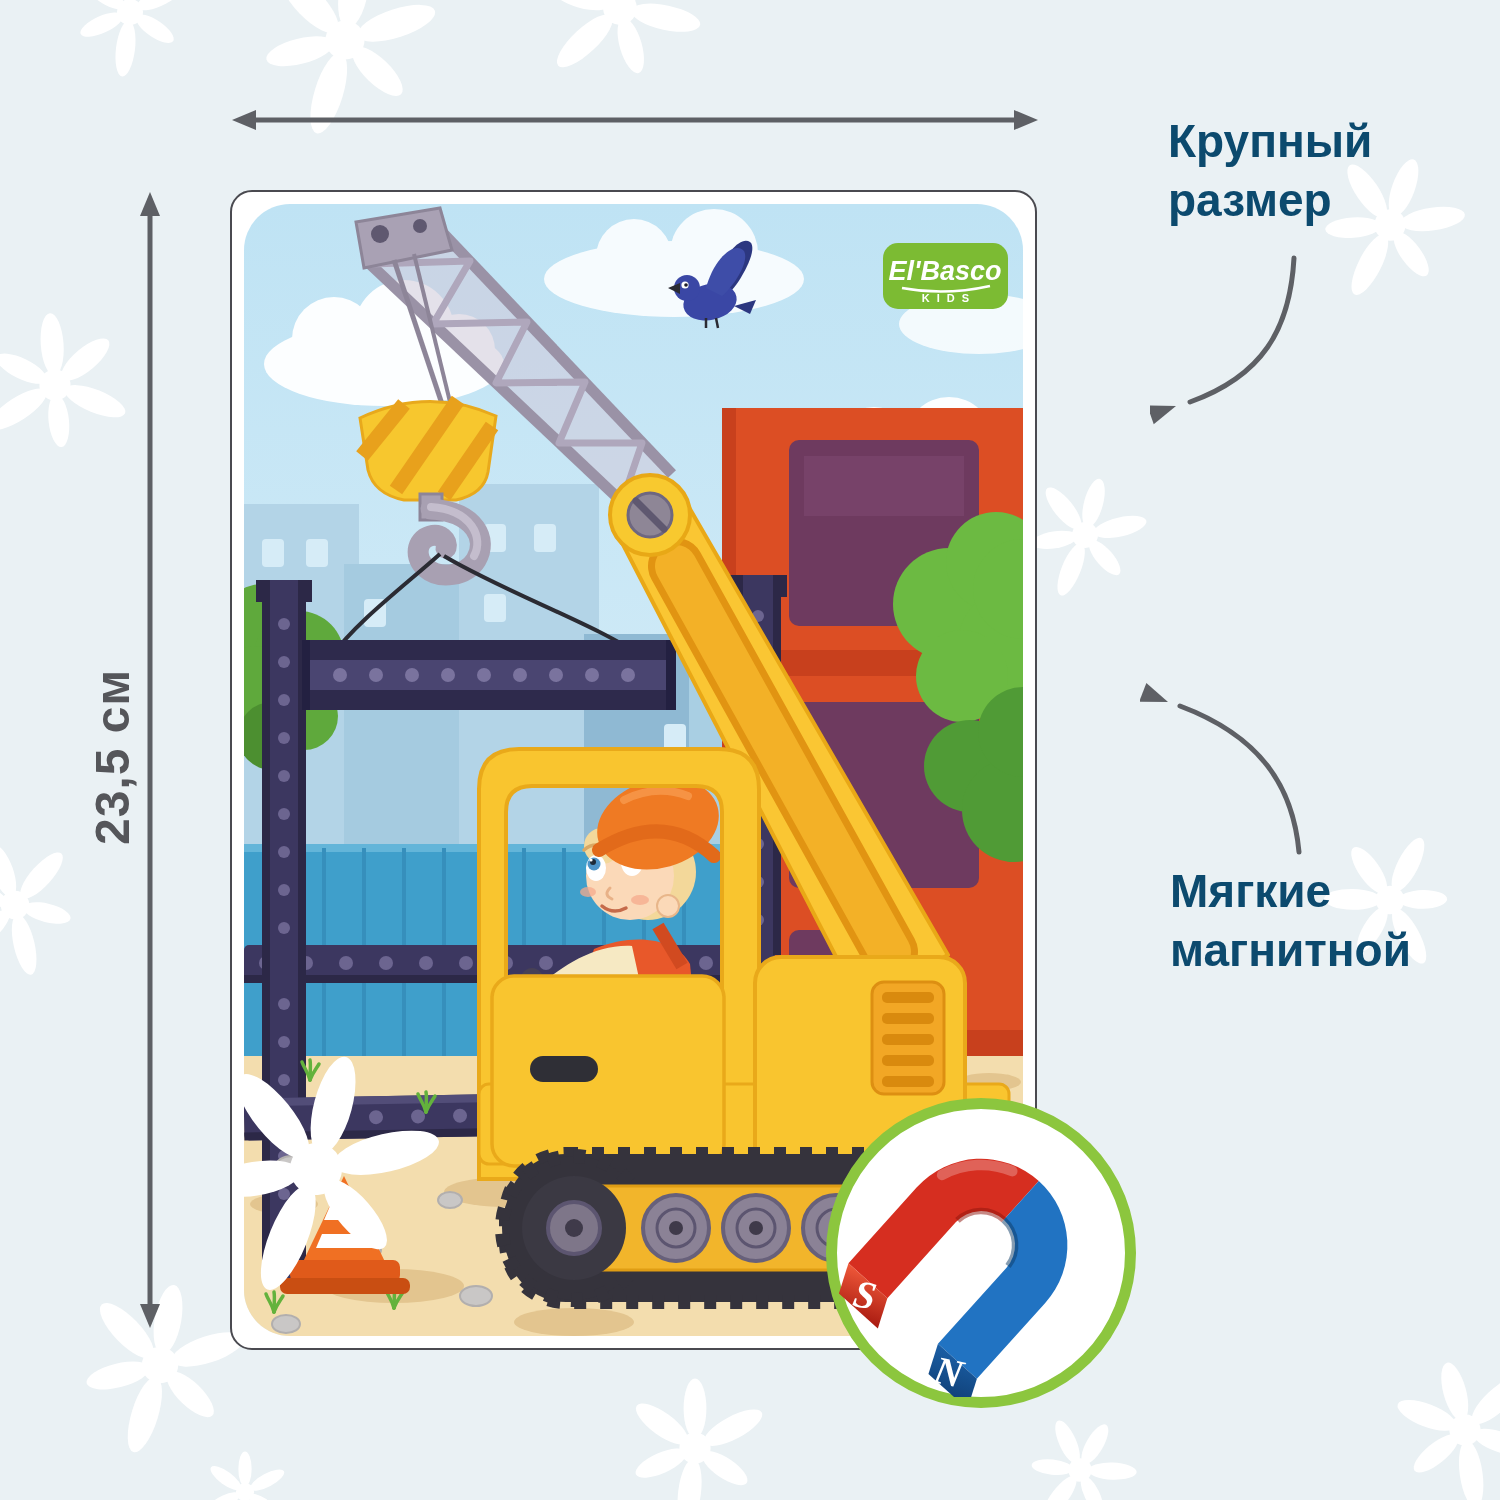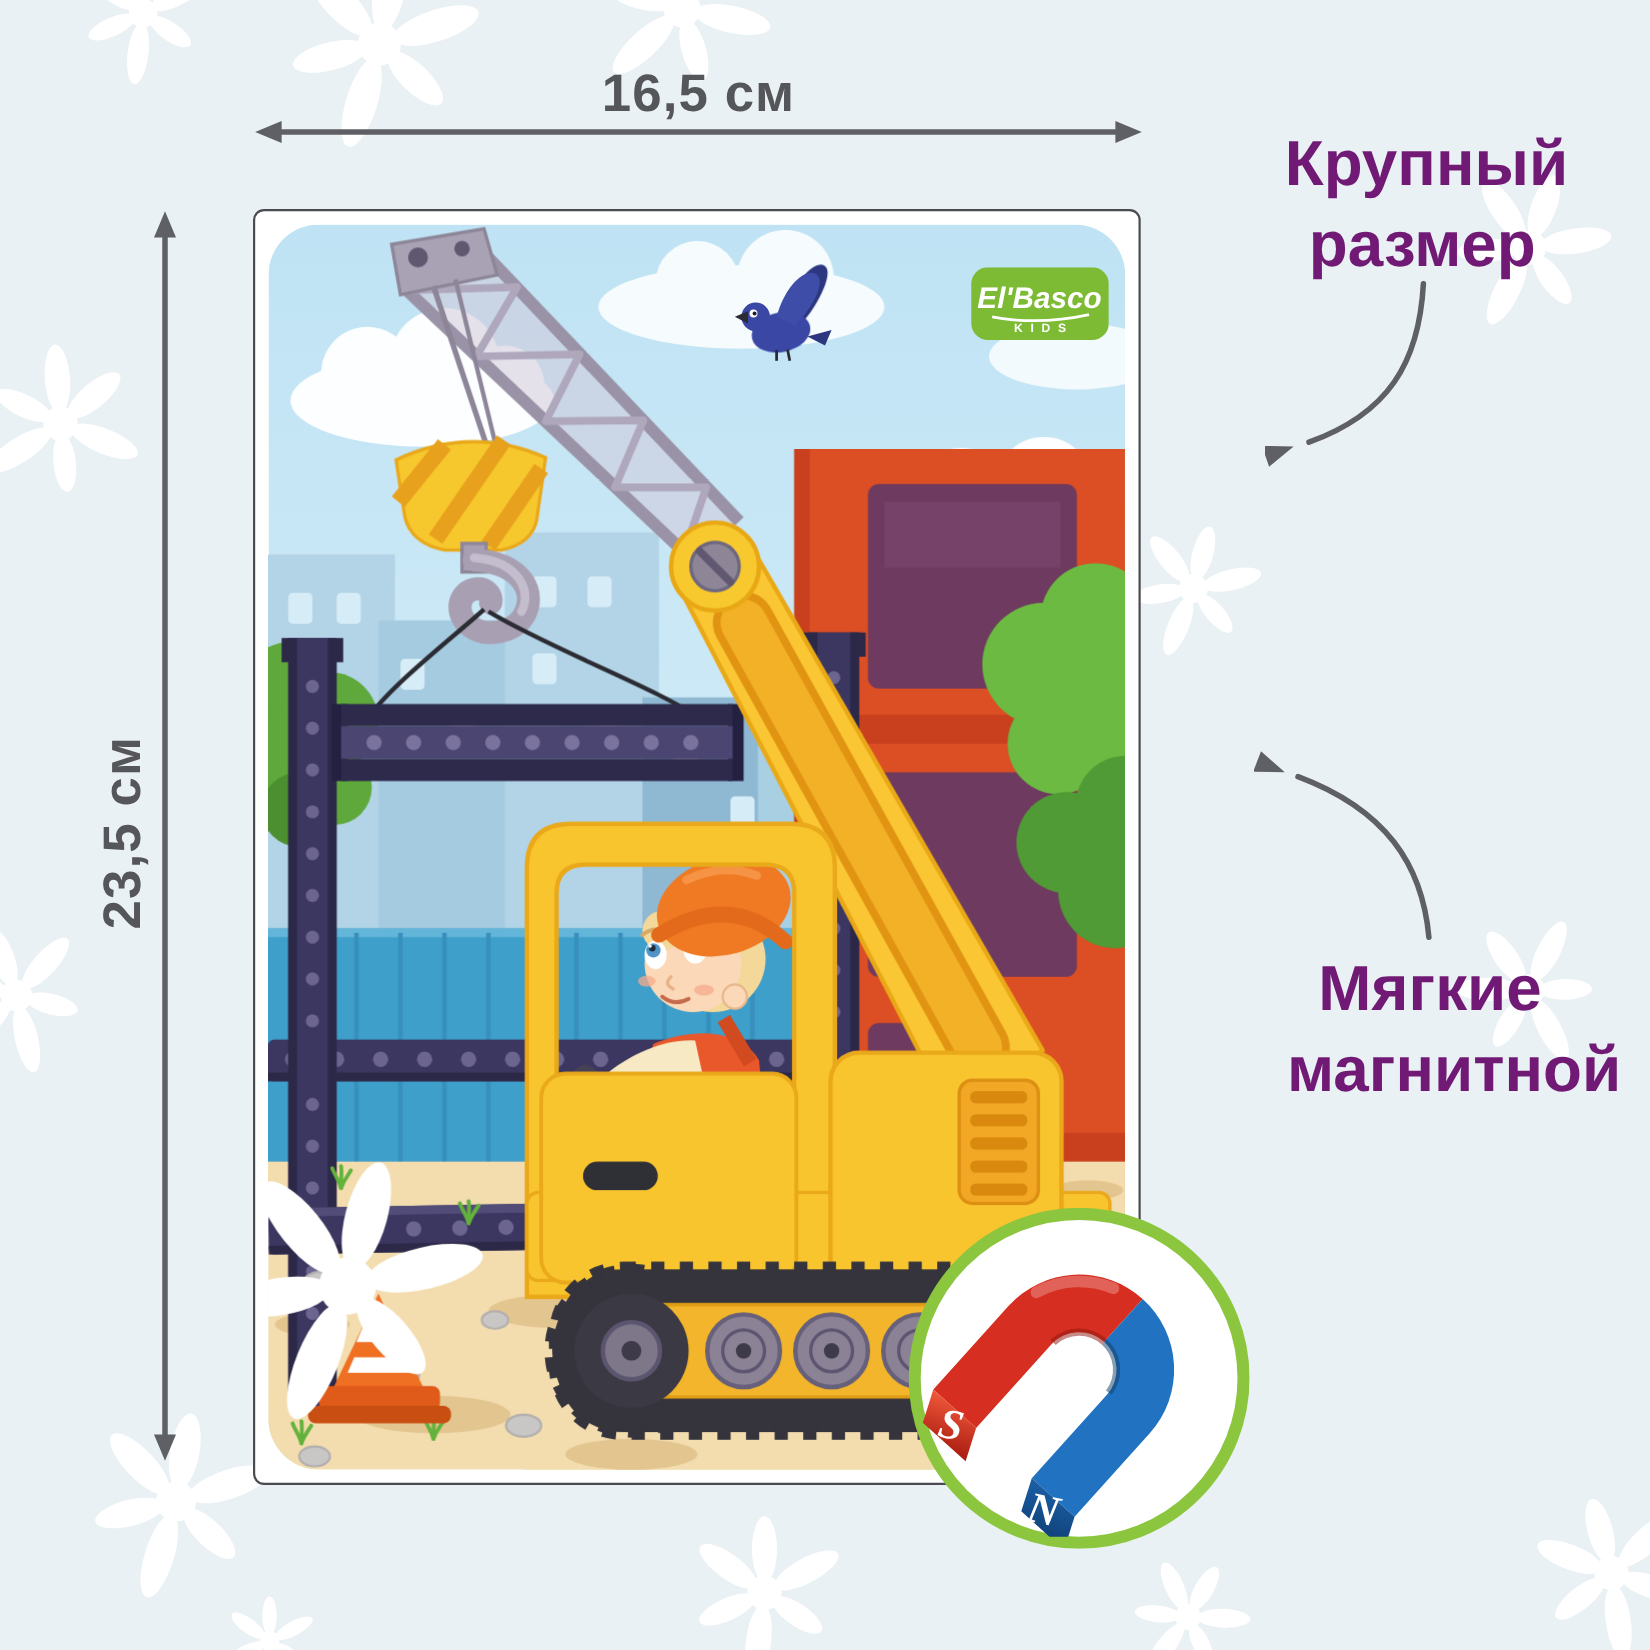--- a/index.html
+++ b/index.html
@@ -7,26 +7,25 @@
     position:relative;width:1500px;height:1500px;overflow:hidden;
     background:#EAF1F4;font-family:"Liberation Sans",sans-serif;
   }
   .stage svg{display:block;}
   .abs{position:absolute;}
   .dim-label{
     color:#55565A;font-weight:bold;font-size:48px;letter-spacing:1px;
     text-align:center;white-space:nowrap;
   }
   .callout{
-    color:#701a75;font-weight:bold;font-size:58px;line-height:1.28;
-    text-align:center;
+    color:#0c4a6e;font-weight:bold;font-size:46px;line-height:1.28;
   }
   .card{
     position:absolute;left:230px;top:190px;width:807px;height:1160px;
-    background:#ffffff;border:2px solid #4a4a50;border-radius:10px;
+    background:#ffffff;border:2px solid #4a4a50;border-radius:22px;
     box-sizing:border-box;padding:12px;
   }
   .card-inner{
     width:779px;height:1132px;border-radius:46px;overflow:hidden;position:relative;
   }
   .badge{
     position:absolute;left:826px;top:1098px;width:310px;height:310px;
     background:#ffffff;border:11px solid #8CC63E;border-radius:50%;
     box-sizing:border-box;z-index:6;display:flex;align-items:center;justify-content:center;
   }
@@ -67,21 +66,20 @@
     <use href="#splat" transform="translate(1085,535) scale(1.0) rotate(15)"></use>
     <use href="#splat" transform="translate(15,905) scale(1.1) rotate(-20)"></use>
     <use href="#splat" transform="translate(1390,900) scale(1.1) rotate(-35)"></use>
     <use href="#splat" transform="translate(160,1365) scale(1.4) rotate(10)"></use>
     <use href="#splat" transform="translate(695,1448) scale(1.2)"></use>
     <use href="#splat" transform="translate(1080,1470) scale(0.9) rotate(30)"></use>
     <use href="#splat" transform="translate(1465,1430) scale(1.2) rotate(-15)"></use>
     <use href="#splat" transform="translate(245,1492) scale(0.7)"></use>
   </svg>
 
-  <div class="abs dim-label" style="left:230px;top:58px;width:810px">16,5 см</div>
   <svg class="abs" style="left:230px;top:98px" width="810" height="44">
     <line x1="20" y1="22" x2="790" y2="22" stroke="#5E6065" stroke-width="5"></line>
     <polygon points="2,22 26,12 26,32" fill="#5E6065"></polygon>
     <polygon points="808,22 784,12 784,32" fill="#5E6065"></polygon>
   </svg>
 
   <div class="abs dim-label" style="left:-38px;top:757px;width:300px;transform:translate(0,-50%) rotate(-90deg)">23,5 см</div>
   <svg class="abs" style="left:128px;top:190px" width="44" height="1140">
     <line x1="22" y1="20" x2="22" y2="1120" stroke="#5E6065" stroke-width="5"></line>
     <polygon points="22,2 12,26 32,26" fill="#5E6065"></polygon>

